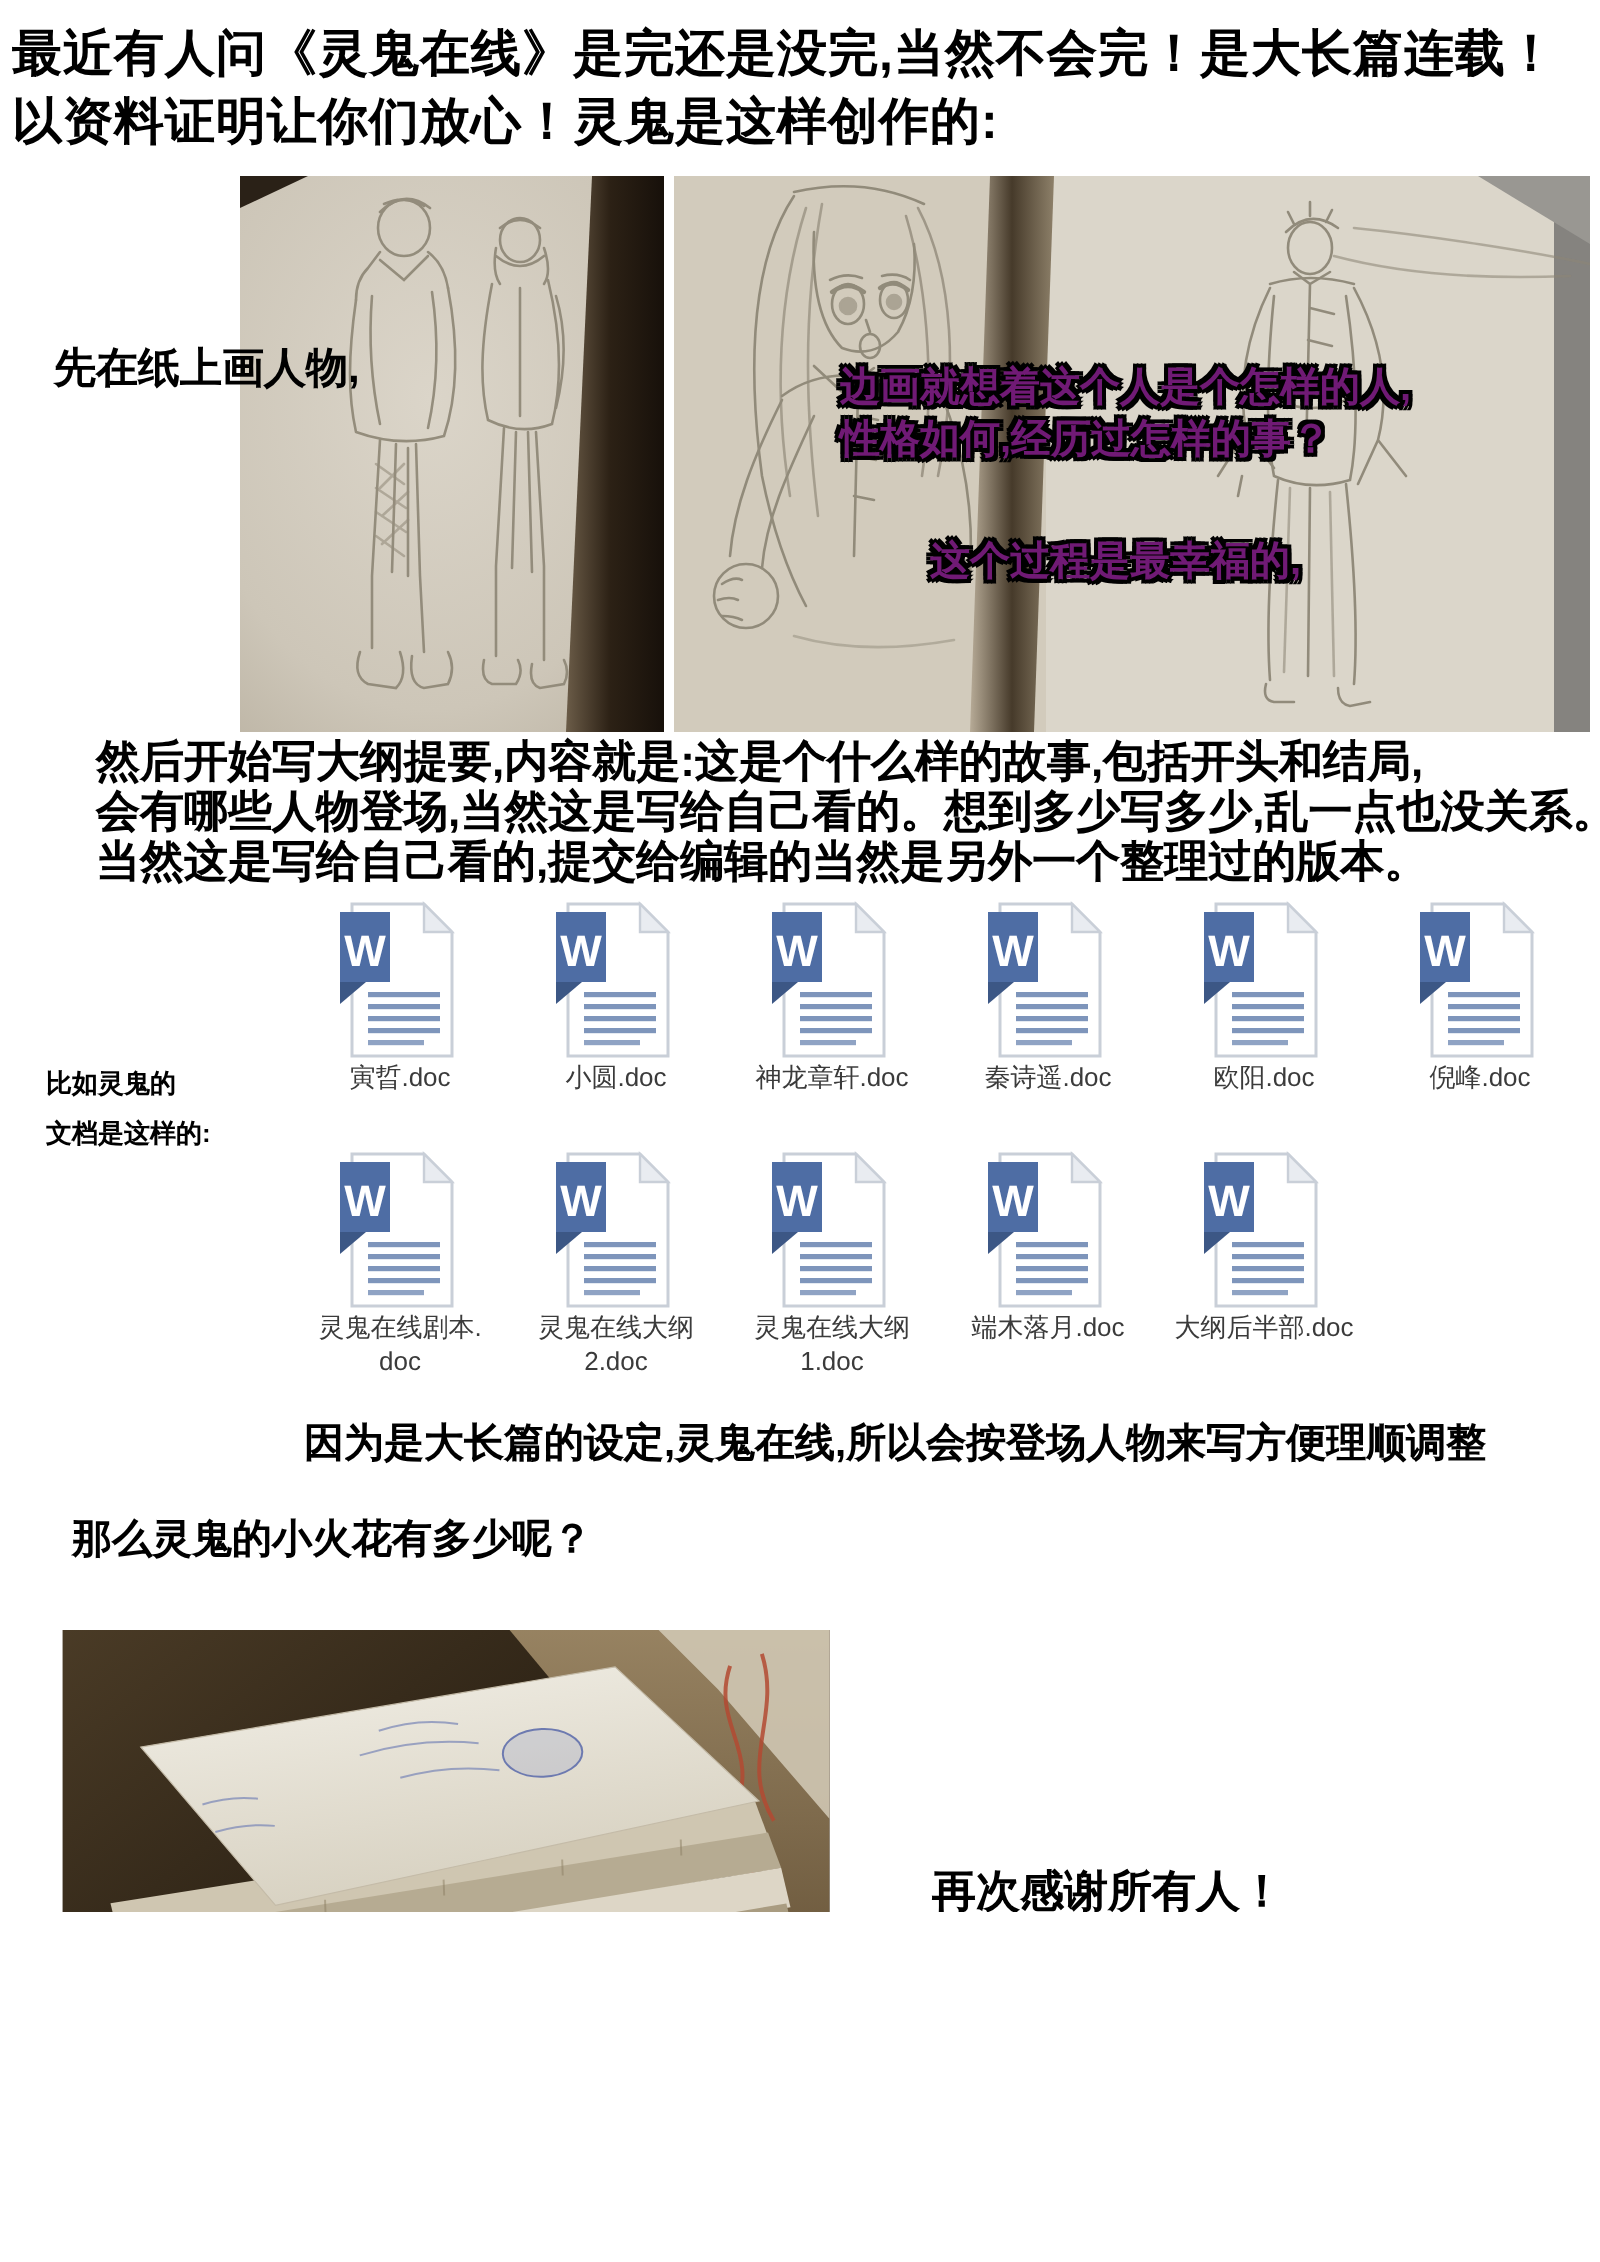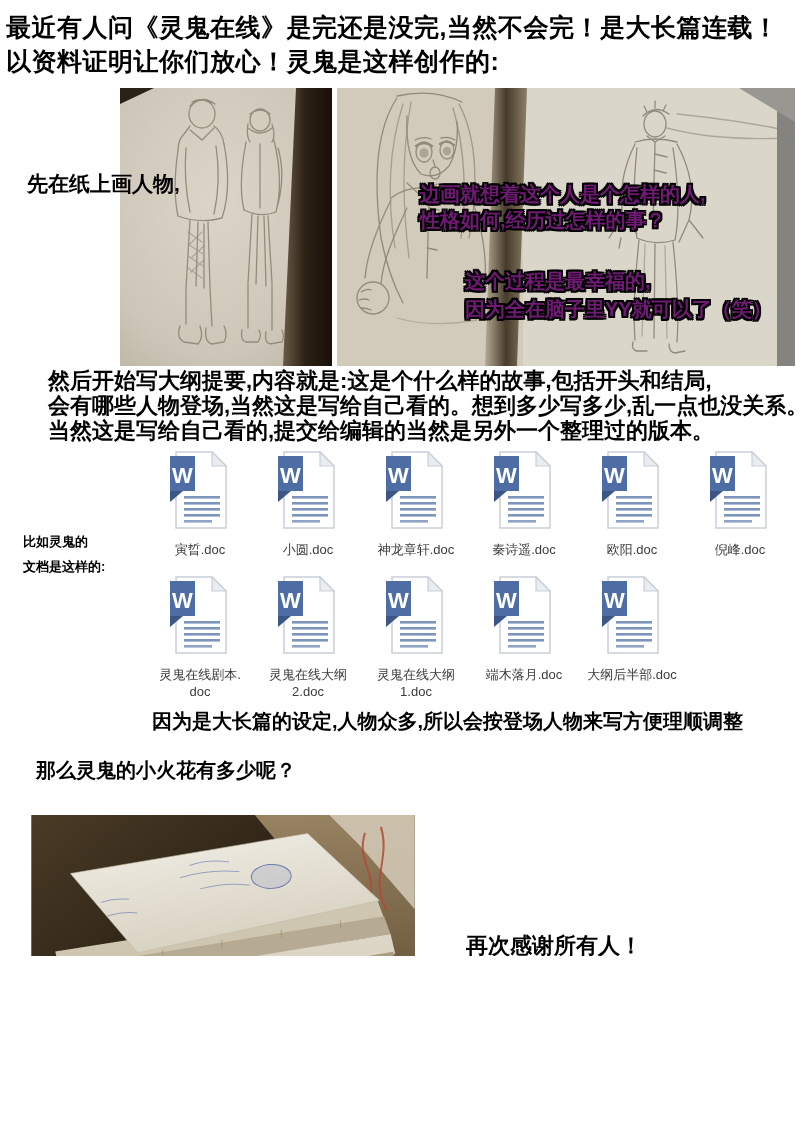--- a/index.html
+++ b/index.html
@@ -26,21 +26,21 @@
   .docs-label{left:23px;top:529px;font-size:13px;line-height:25px;font-weight:bold}
   .docs-note{left:152px;top:708px;font-size:20px;font-weight:bold}
   .spark-para{left:36px;top:755px;font-size:20px;line-height:30px;font-weight:bold}
 
   
   .docs-row{position:absolute;left:152px;width:648px;height:120px}
   #docs-row1{top:450px}
   #docs-row2{top:575px}
   .doc-item{position:absolute;top:0;width:96px;text-align:center}
   .doc-item svg{display:block;margin:0 auto}
-  .doc-label{margin-top:11px;font-size:13px;line-height:17px;color:#3b3b3b}
+  .doc-label{font-size:13px;line-height:17px;color:#3b3b3b}
 
   
   .photo-stack{left:30px;top:815px;width:386px;height:298px}
   .closing{left:433px;top:820px;font-size:22px;line-height:29px;font-weight:bold}
   .thanks{left:466px;top:931px;font-size:22px;line-height:30px;font-weight:bold}
   .signature{left:686px;top:1000px;font-size:15px;font-weight:bold}
 
   .banner{left:76px;top:1044px;font-size:31px;font-weight:bold;letter-spacing:1px;z-index:9;
     text-shadow:-3px 0 0 #fff,3px 0 0 #fff,0 -3px 0 #fff,0 3px 0 #fff,
                 -2px -2px 0 #fff,2px -2px 0 #fff,-2px 2px 0 #fff,2px 2px 0 #fff}
@@ -159,21 +159,20 @@
         <path d="M308,156 L305,248 M328,158 L330,250" opacity="0.6"></path>
         <path d="M296,254 q-2,8 4,9 l10,0 M332,256 q0,8 6,9 l10,-2"></path>
       </g>
     </svg>
     <div class="abs ol-white overlay-top">
       <div>边画就想着这个人是个怎样的人,</div>
       <div>性格如何,经历过怎样的事？</div>
     </div>
     <div class="abs ol-white overlay-bottom">
       <div>这个过程是最幸福的,</div>
-      <div>因为全在脑子里YY就可以了（笑）</div>
     </div>
   </div>
 
   <div class="abs outline-para">
     <div>然后开始写大纲提要,内容就是:这是个什么样的故事,包括开头和结局,</div>
     <div>会有哪些人物登场,当然这是写给自己看的。想到多少写多少,乱一点也没关系。</div>
     <div>当然这是写给自己看的,提交给编辑的当然是另外一个整理过的版本。</div>
   </div>
 
   <div class="abs docs-label">
@@ -367,21 +366,21 @@
     <rect x="16" y="52" width="36" height="2.6" fill="#7e95bb"></rect>
     <rect x="16" y="58" width="36" height="2.6" fill="#7e95bb"></rect>
     <rect x="16" y="64" width="36" height="2.6" fill="#7e95bb"></rect>
     <rect x="16" y="70" width="28" height="2.6" fill="#8fa3c4"></rect>
   </svg>
 <div class="doc-label">
           <div>大纲后半部.doc</div>
         </div>
       </div>
     </div>
-  <div class="abs docs-note">因为是大长篇的设定,人物众多,所以会按登场人物来写方便理顺调整</div>
+  <div class="abs docs-note">因为是大长篇的设定,灵鬼在线,所以会按登场人物来写方便理顺调整</div>
 
   <div class="abs spark-para">
     <div>那么灵鬼的小火花有多少呢？</div>
   </div>
 
   <div class="photo photo-stack">
     <svg width="386" height="298" viewBox="0 0 386 300">
       <defs>
         <linearGradient id="g1" x1="0" y1="0" x2="1" y2="1">
           <stop offset="0" stop-color="#4a3b26"></stop>

